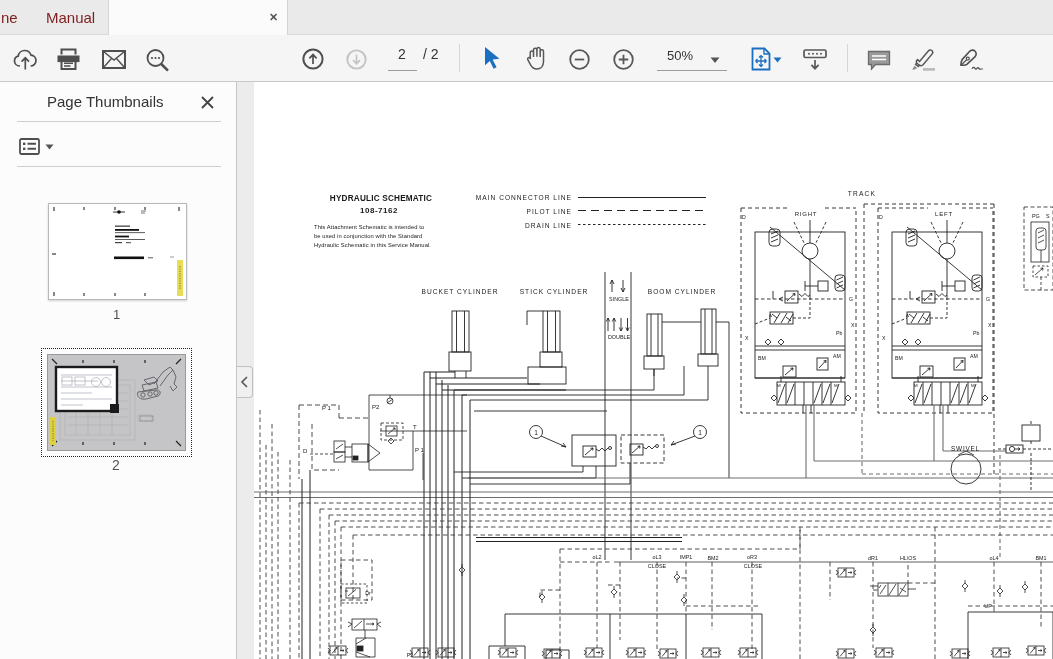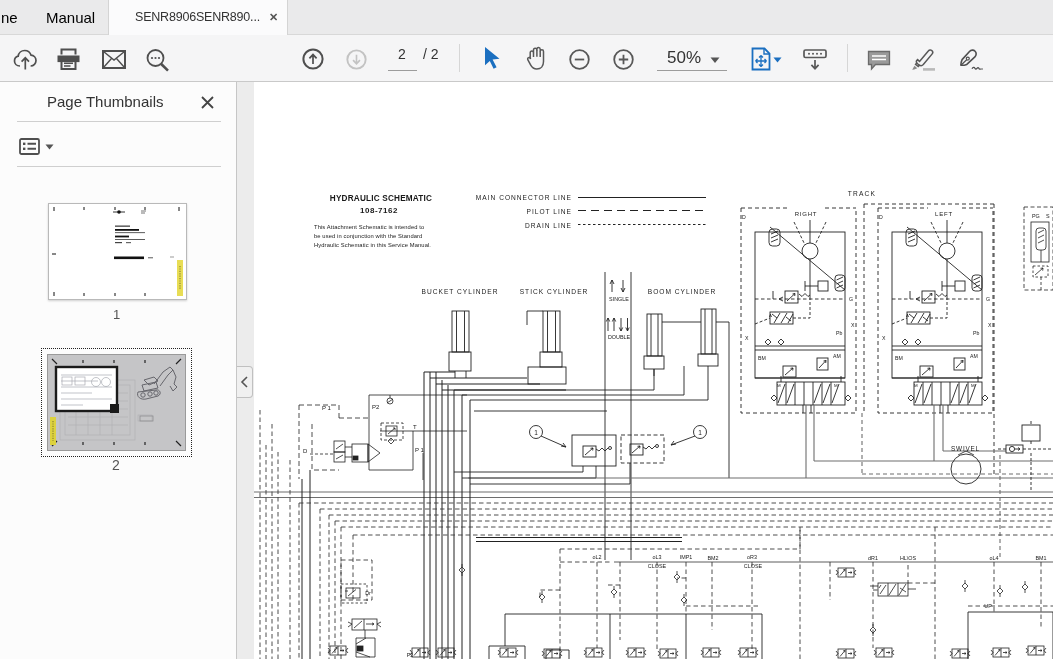--- a/index.html
+++ b/index.html
@@ -1,20 +1,20 @@
 <!DOCTYPE html>
 <html><head>
 <meta charset="utf-8">
 <style>
   * { margin:0; padding:0; box-sizing:border-box; }
   html,body { width:1053px; height:659px; overflow:hidden; background:#fff;
     font-family:"Liberation Sans", sans-serif; }
   #tabbar { position:absolute; left:0; top:0; width:1053px; height:35px;
     background:#eaeaeb; border-bottom:1px solid #d8d8d8; }
-  .tabt { position:absolute; top:0; height:35px; line-height:35px; color:#000000; font-size:15px; }
+  .tabt { position:absolute; top:0; height:35px; line-height:35px; color:#7f1d1d; font-size:15px; }
   #activetab { position:absolute; left:108px; top:0; width:180px; height:36px;
     background:#fbfbfc; border-left:1px solid #d4d4d4; border-right:1px solid #d4d4d4; }
   #activetab .lbl { position:absolute; left:26px; top:0; height:35px; line-height:35px;
     color:#333; font-size:12.5px; letter-spacing:-0.2px; white-space:nowrap; }
   #activetab .x { position:absolute; left:160px; top:0px; height:35px; line-height:35px; color:#555; font-size:11px; font-weight:bold; }
   #toolbar { position:absolute; left:0; top:35px; width:1053px; height:47px;
     background:#f5f5f6; border-bottom:1px solid #c9c9c9; }
   #panel { position:absolute; left:0; top:82px; width:236px; height:577px; background:#fcfcfc; }
   #pstrip { position:absolute; left:236px; top:82px; width:18px; height:577px;
     background:#ececec; border-left:1px solid #c6c6c6; }
@@ -24,21 +24,20 @@
   .ic { position:absolute; }
   .thumlbl { position:absolute; color:#555; font-size:13px; }
 </style>
 </head>
 <body>
 <div id="tabbar">
   <span class="tabt" style="left:1px;">ne</span>
   <span class="tabt" style="left:46px;">Manual</span>
 </div>
 <div id="activetab">
-    <span class="lbl">SENR8906SENR890...</span>
     <span class="x">✕</span>
   </div>
 
 <div id="toolbar">
 
   <svg class="ic" style="left:13px;top:13px;" width="26" height="24" viewBox="0 0 26 24">
     <path d="M7 18 C3.5 18 1.5 15.6 1.5 12.9 C1.5 10.5 3 8.7 5.2 8.2 C5.6 4.9 8.4 2.5 11.7 2.5 C14.6 2.5 17.1 4.4 18 7.1 C20.8 7.3 23 9.6 23 12.5 C23 15.5 20.7 18 17.6 18" fill="none" stroke="#4f4f4f" stroke-width="1.7"></path>
     <path d="M12.3 21.5 L12.3 10.5 M8.6 13.6 L12.3 9.8 L16 13.6" fill="none" stroke="#4f4f4f" stroke-width="1.7"></path>
   </svg>
 
@@ -87,21 +86,21 @@
 
   <svg class="ic" style="left:569px;top:14px;" width="21" height="21" viewBox="0 0 21 21">
     <circle cx="10.5" cy="10.5" r="9.3" fill="none" stroke="#585858" stroke-width="1.8"></circle>
     <path d="M5.8 10.5 L15.2 10.5" stroke="#585858" stroke-width="1.8"></path>
   </svg>
 
   <svg class="ic" style="left:613px;top:14px;" width="21" height="21" viewBox="0 0 21 21">
     <circle cx="10.5" cy="10.5" r="9.3" fill="none" stroke="#585858" stroke-width="1.8"></circle>
     <path d="M5.8 10.5 L15.2 10.5 M10.5 5.8 L10.5 15.2" stroke="#585858" stroke-width="1.8"></path>
   </svg>
-  <span style="position:absolute;left:667px;top:13px;font-size:17px;color:#333;">50%</span>
+  <span style="position:absolute;left:667px;top:13px;font-size:13px;color:#333;">50%</span>
   <svg class="ic" style="left:710px;top:22px;" width="10" height="7" viewBox="0 0 10 7">
       <path d="M0.5 0.5 L9.5 0.5 L5 6 Z" fill="#555"></path>
     </svg>
   <div style="position:absolute;left:657px;top:35px;width:70px;height:1px;background:#9c9c9c;"></div>
 
   <svg class="ic" style="left:751px;top:12px;" width="20" height="24" viewBox="0 0 20 24">
     <path d="M1.5 1.5 L13.5 1.5 L18.5 6.5 L18.5 22.5 L1.5 22.5 Z" fill="none" stroke="#1b6fc0" stroke-width="1.8"></path>
     <path d="M13 1.8 L13 7 L18.2 7" fill="none" stroke="#1b6fc0" stroke-width="1.4"></path>
     <path d="M10 8.5 L10 19.5 M10 8.5 L8 10.5 M10 8.5 L12 10.5 M10 19.5 L8 17.5 M10 19.5 L12 17.5 M4.5 14 L15.5 14 M4.5 14 L6.5 12 M4.5 14 L6.5 16 M15.5 14 L13.5 12 M15.5 14 L13.5 16" stroke="#1b6fc0" stroke-width="1.3" fill="none"></path>
   </svg>

